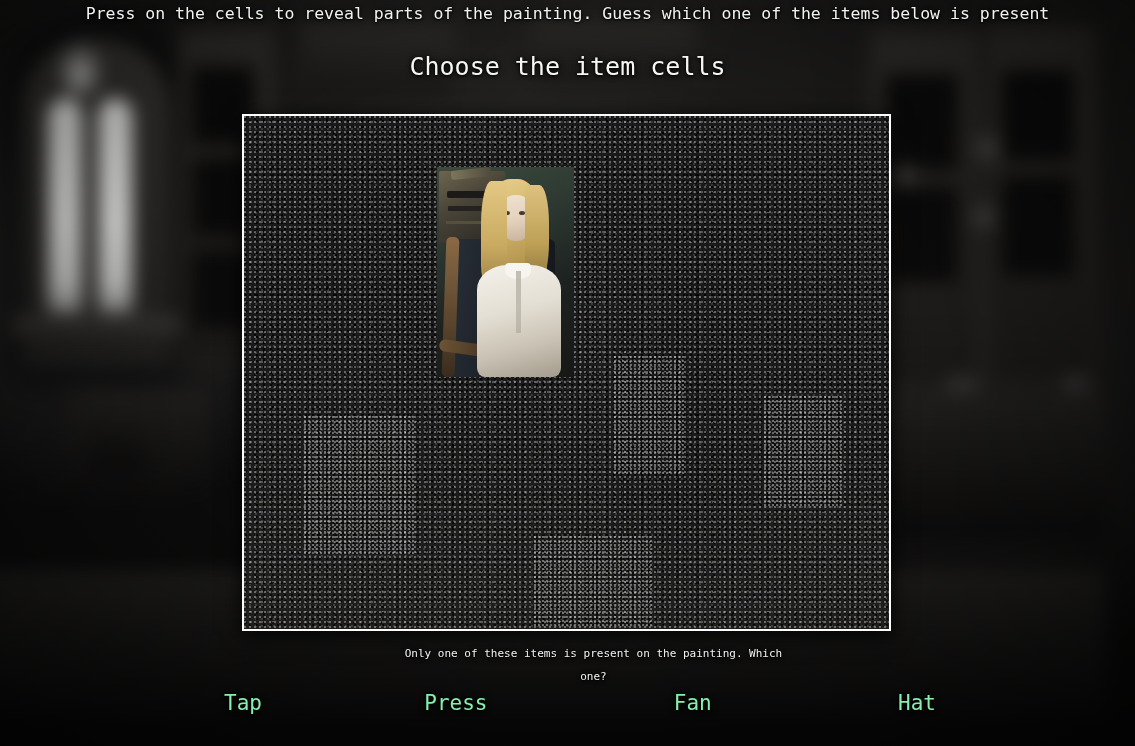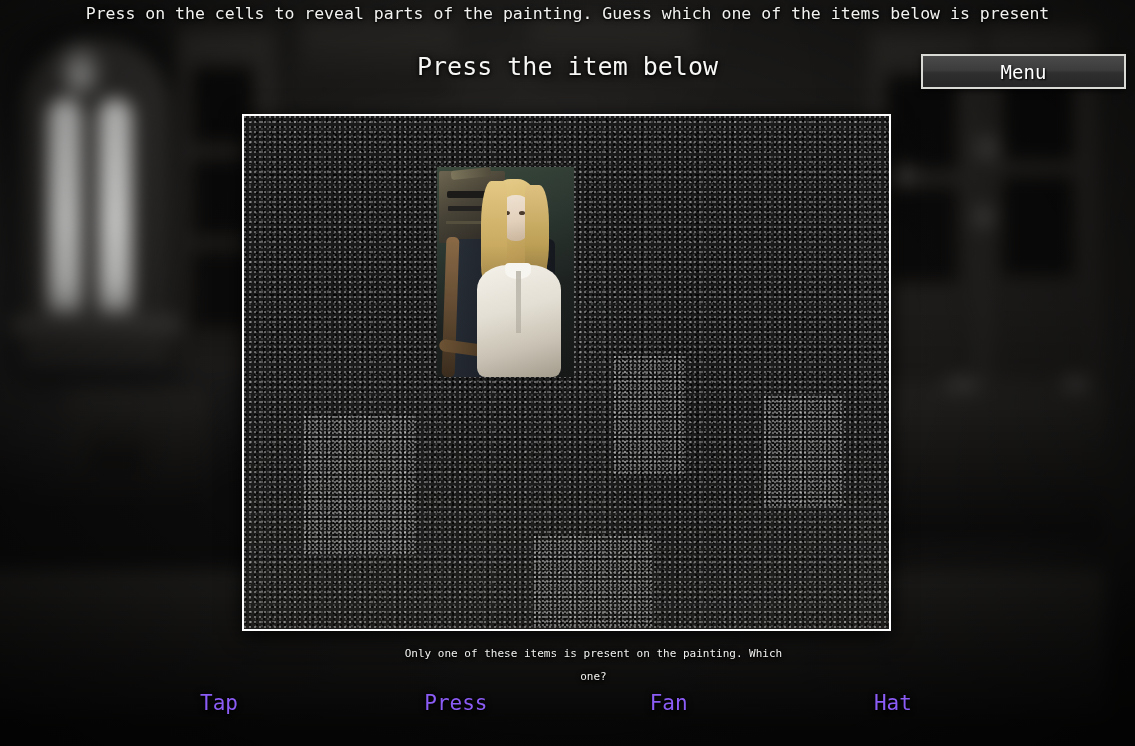--- a/index.html
+++ b/index.html
@@ -355,28 +355,28 @@
     margin-left: 26px;
   }
   .options {
     position: absolute;
     left: 196px; top: 690px;
     width: 744px;
     display: flex;
     justify-content: space-between;
   }
   .option {
-    color: #8b5cf6;
+    color: #86efac;
     font-size: 21px;
     line-height: 27px;
     cursor: pointer;
     text-shadow: 0 1px 3px #000, 0 0 6px rgba(0,0,0,0.85);
     padding: 0 4px;
     min-width: 62px;
-    text-align: left;
+    text-align: right;
   }
 </style>
 </head>
 <body>
 
 <div id="app">
 
   <div class="bg-room">
     <div class="bg-base"></div>
 
@@ -415,23 +415,22 @@
     <div class="furn" style="left:0px; top:600px; width:1135px; height:146px; border-radius:0;"></div>
   </div>
   <div class="vignette"></div>
 
   <div class="ui">
 
     <div class="instructions">
       <span>Press on the cells to reveal parts of the painting. Guess which one of the items below is present</span>
     </div>
 
-    <div class="heading">Press the item below</div>
-
-    <div class="menu-button">Menu</div>
+    <div class="heading">Choose the item cells</div>
+
 
     <div class="painting">
       <div class="painting-inner">
 
         <div class="paint-art"></div>
         <div class="paint-floor-shadow"></div>
 
         <div class="glass">
           <div class="glass-shade"></div>
           <div class="glass-darkfig"></div>

